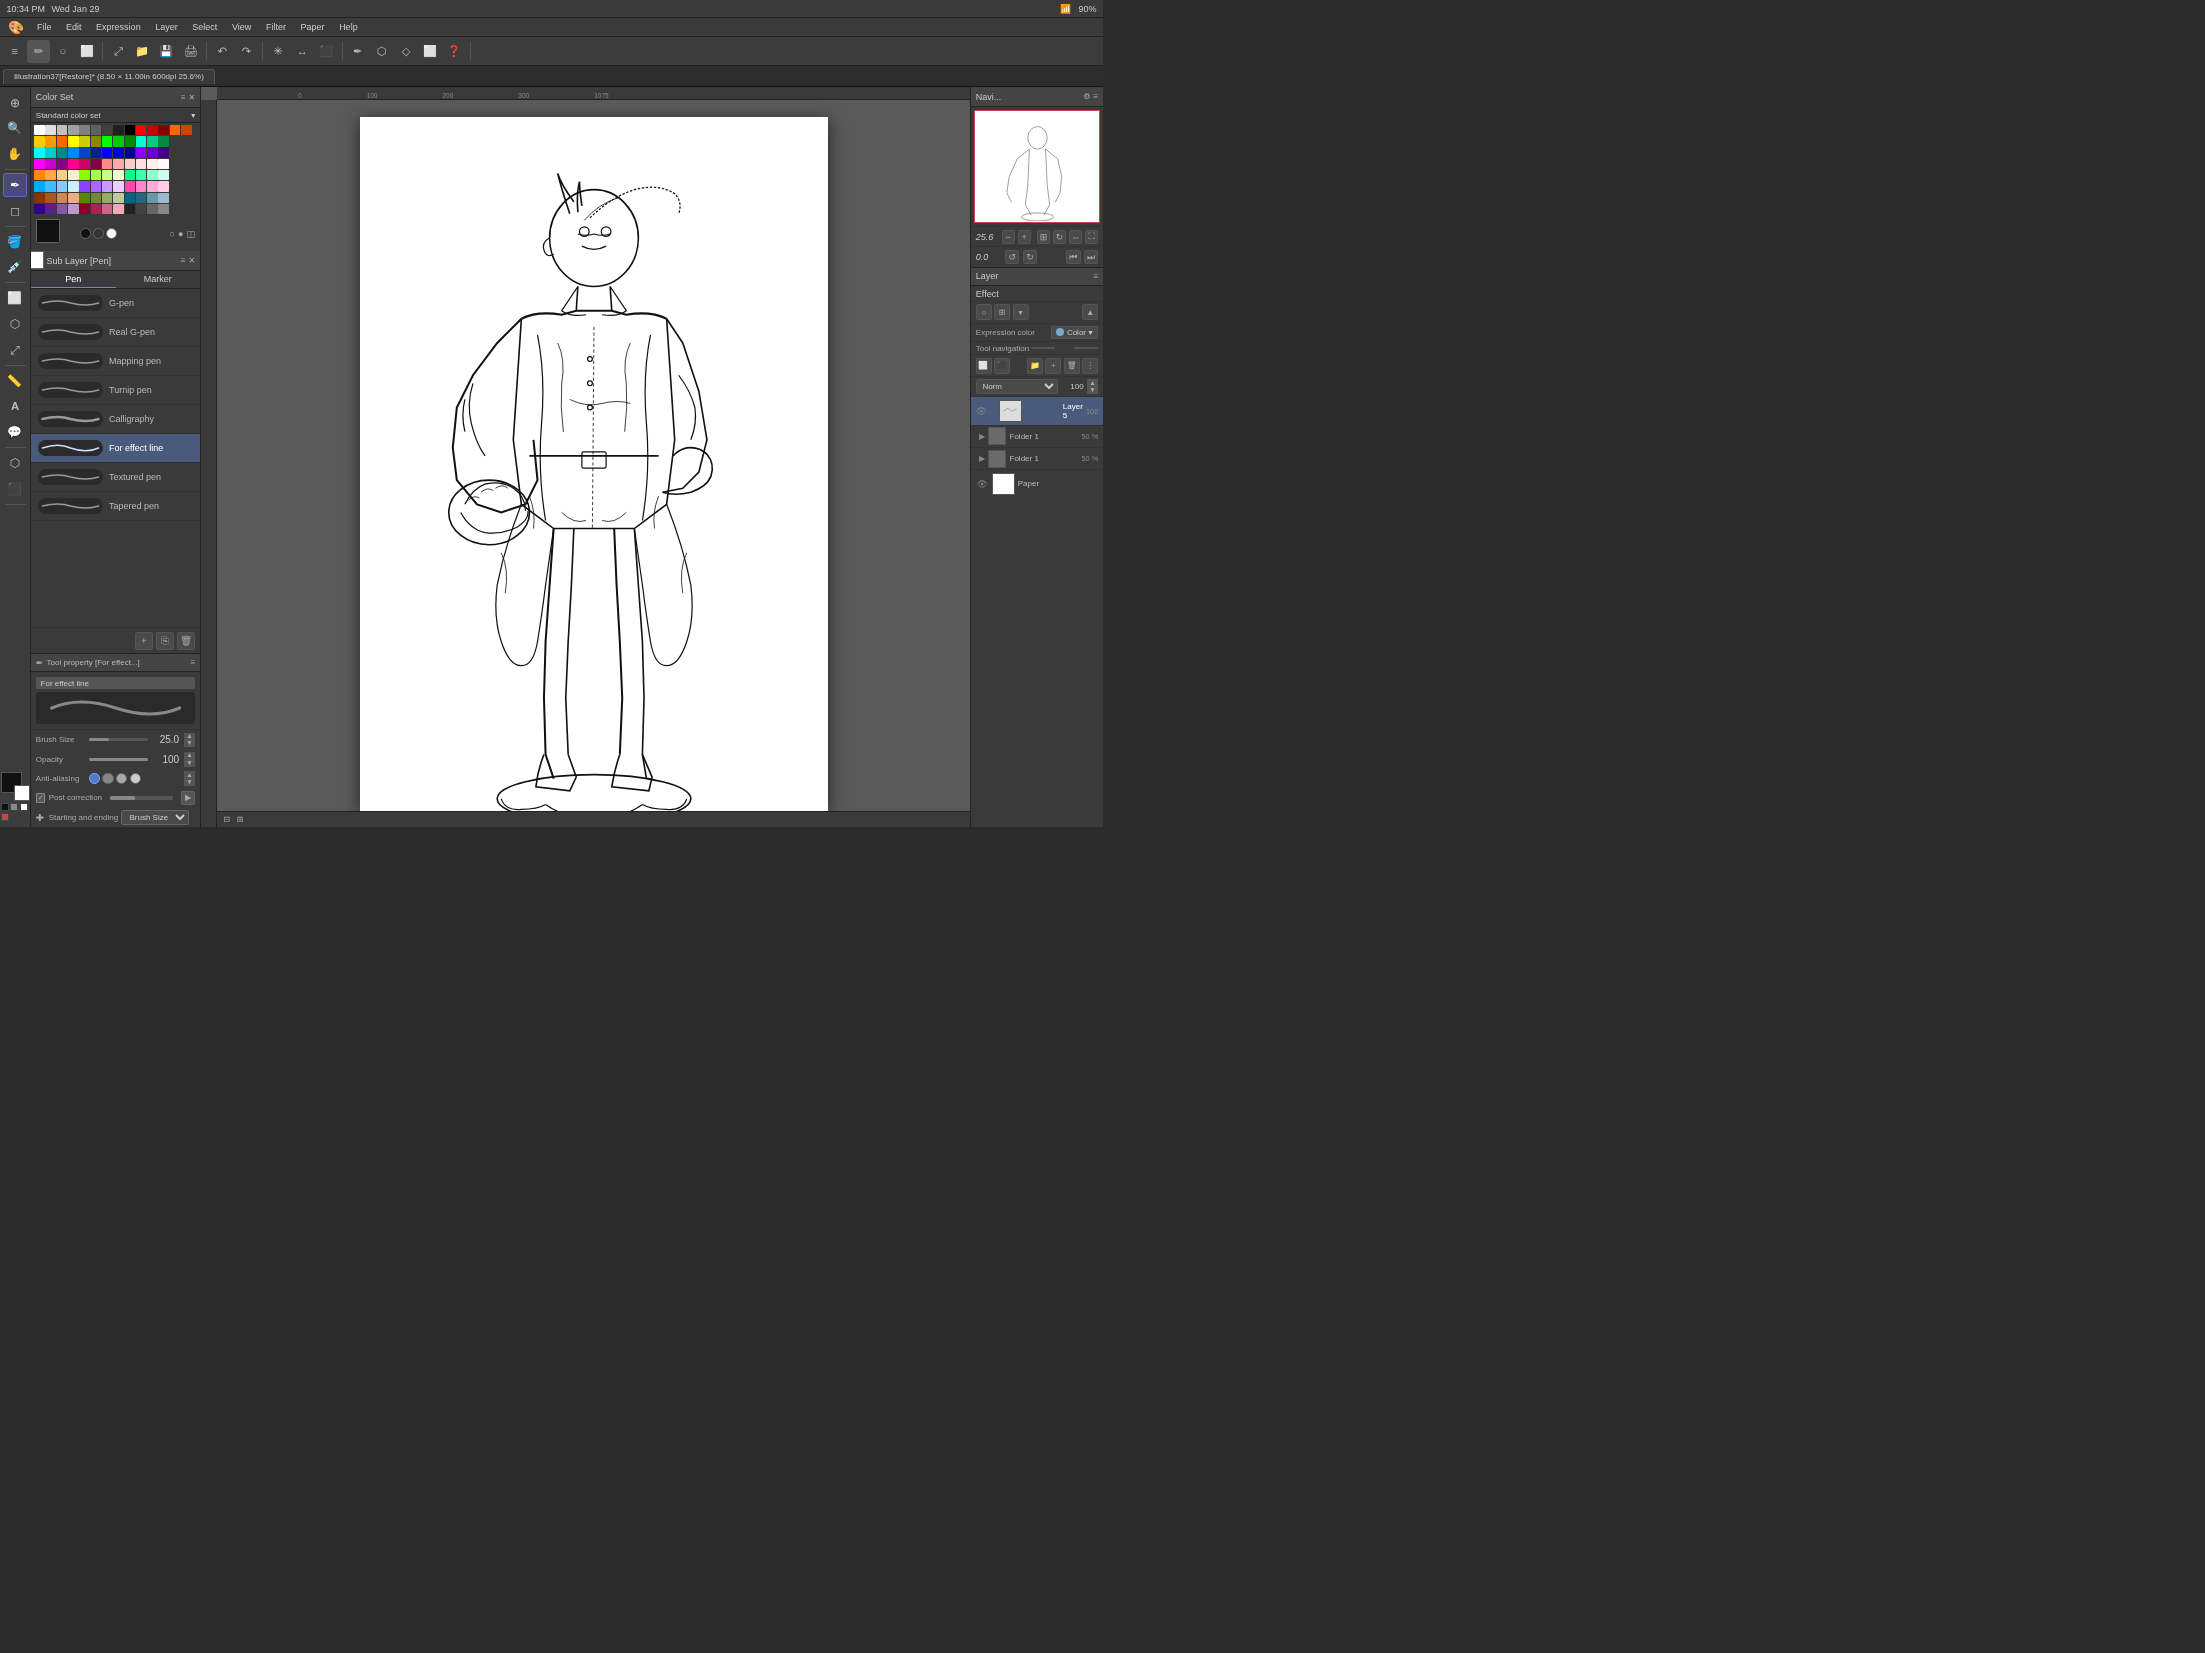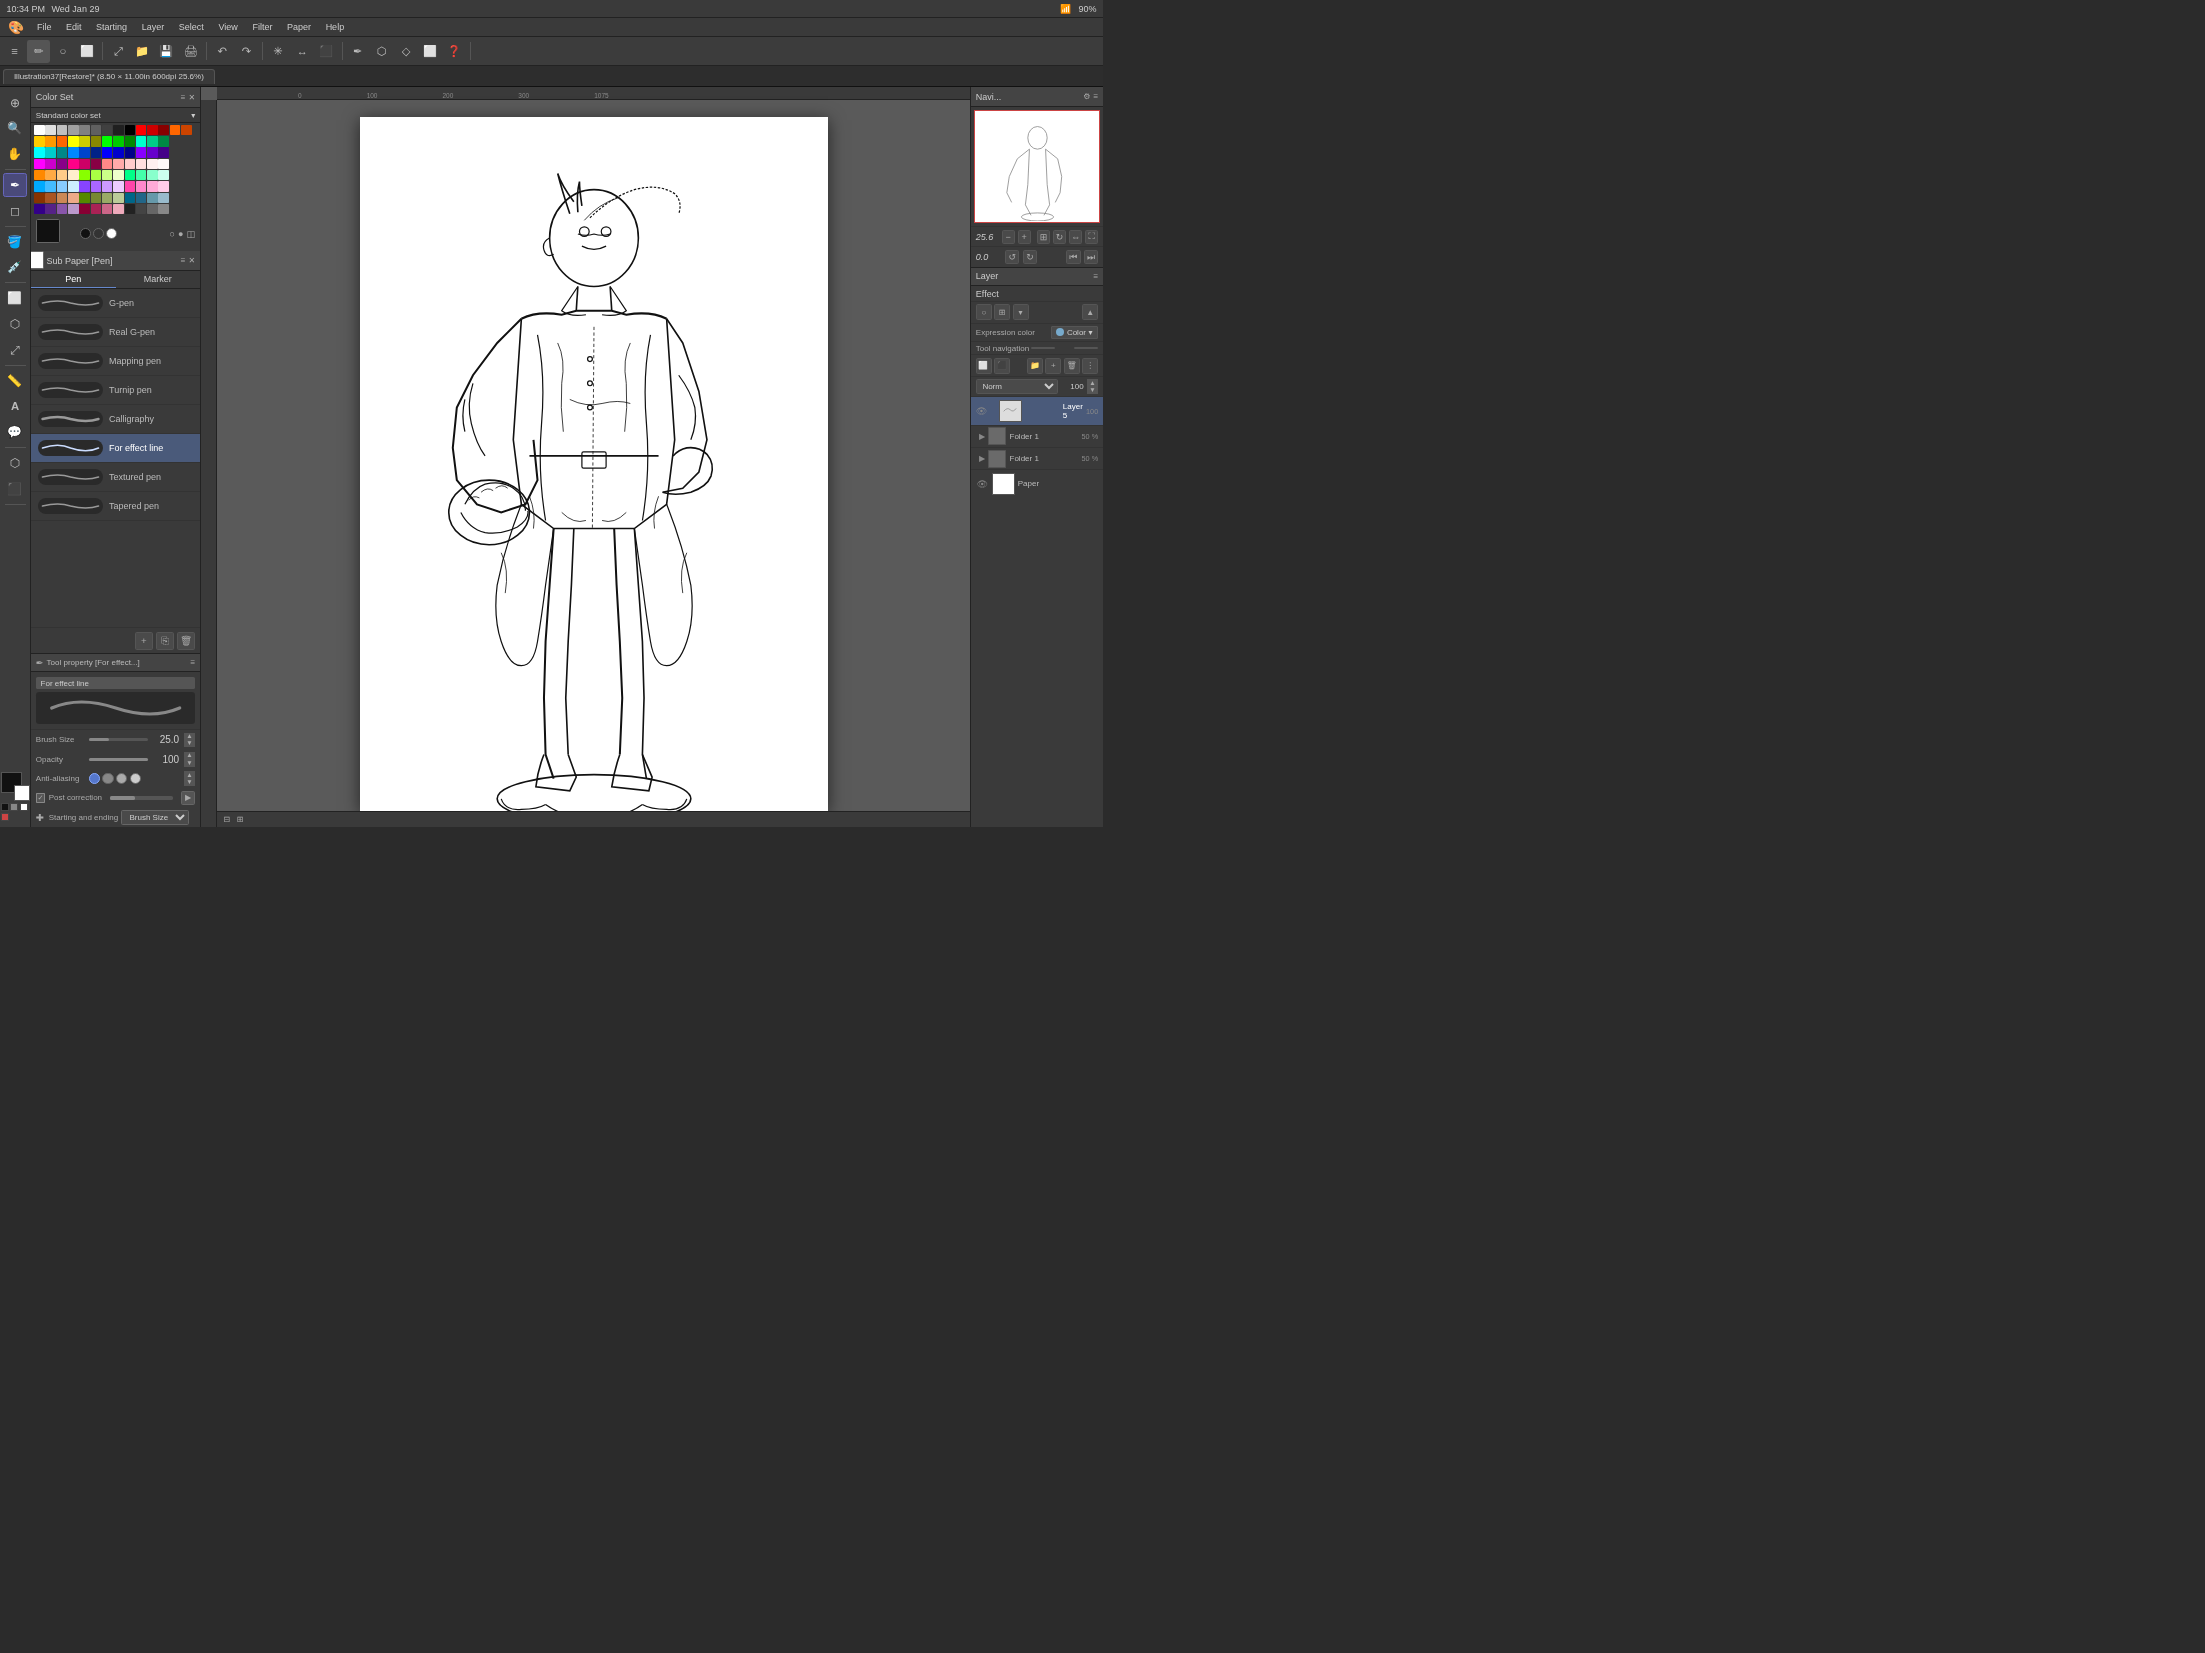--- a/index.html
+++ b/index.html
@@ -602,21 +602,21 @@
   <div class="top-bar-right">
     <span>📶</span>
     <span>90%</span>
   </div>
 </div>
 
 <div class="menu-bar">
   <span class="tool-btn" style="font-size:13px;">🎨</span>
   <div class="menu-item">File</div>
   <div class="menu-item">Edit</div>
-  <div class="menu-item">Starting</div>
+  <div class="menu-item">Expression</div>
   <div class="menu-item">Layer</div>
   <div class="menu-item">Select</div>
   <div class="menu-item">View</div>
   <div class="menu-item">Filter</div>
   <div class="menu-item">Paper</div>
   <div class="menu-item">Help</div>
 </div>
 
 <div class="toolbar">
   <button class="toolbar-btn">≡</button>
@@ -830,21 +830,21 @@
       </div>
       <div class="dot-icons">
         <button style="background:none;border:none;color:#aaa;cursor:pointer;font-size:9px;">○</button>
         <button style="background:none;border:none;color:#aaa;cursor:pointer;font-size:9px;">●</button>
         <button style="background:none;border:none;color:#aaa;cursor:pointer;font-size:9px;">◫</button>
       </div>
     </div>
 
     <div class="sub-tool-header">
       <span style="font-size:9px;color:#aaa;">✒</span>
-      <span class="sub-tool-title">Sub Paper [Pen]</span>
+      <span class="sub-tool-title">Sub Layer [Pen]</span>
       <button style="background:none;border:none;color:#aaa;cursor:pointer;font-size:8px;">≡</button>
       <button style="background:none;border:none;color:#aaa;cursor:pointer;font-size:8px;">✕</button>
     </div>
 
     <div class="pen-tabs">
       <div class="pen-tab active">Pen</div>
       <div class="pen-tab">Marker</div>
     </div>
 
     <div class="brush-list" id="brush-list-container">

